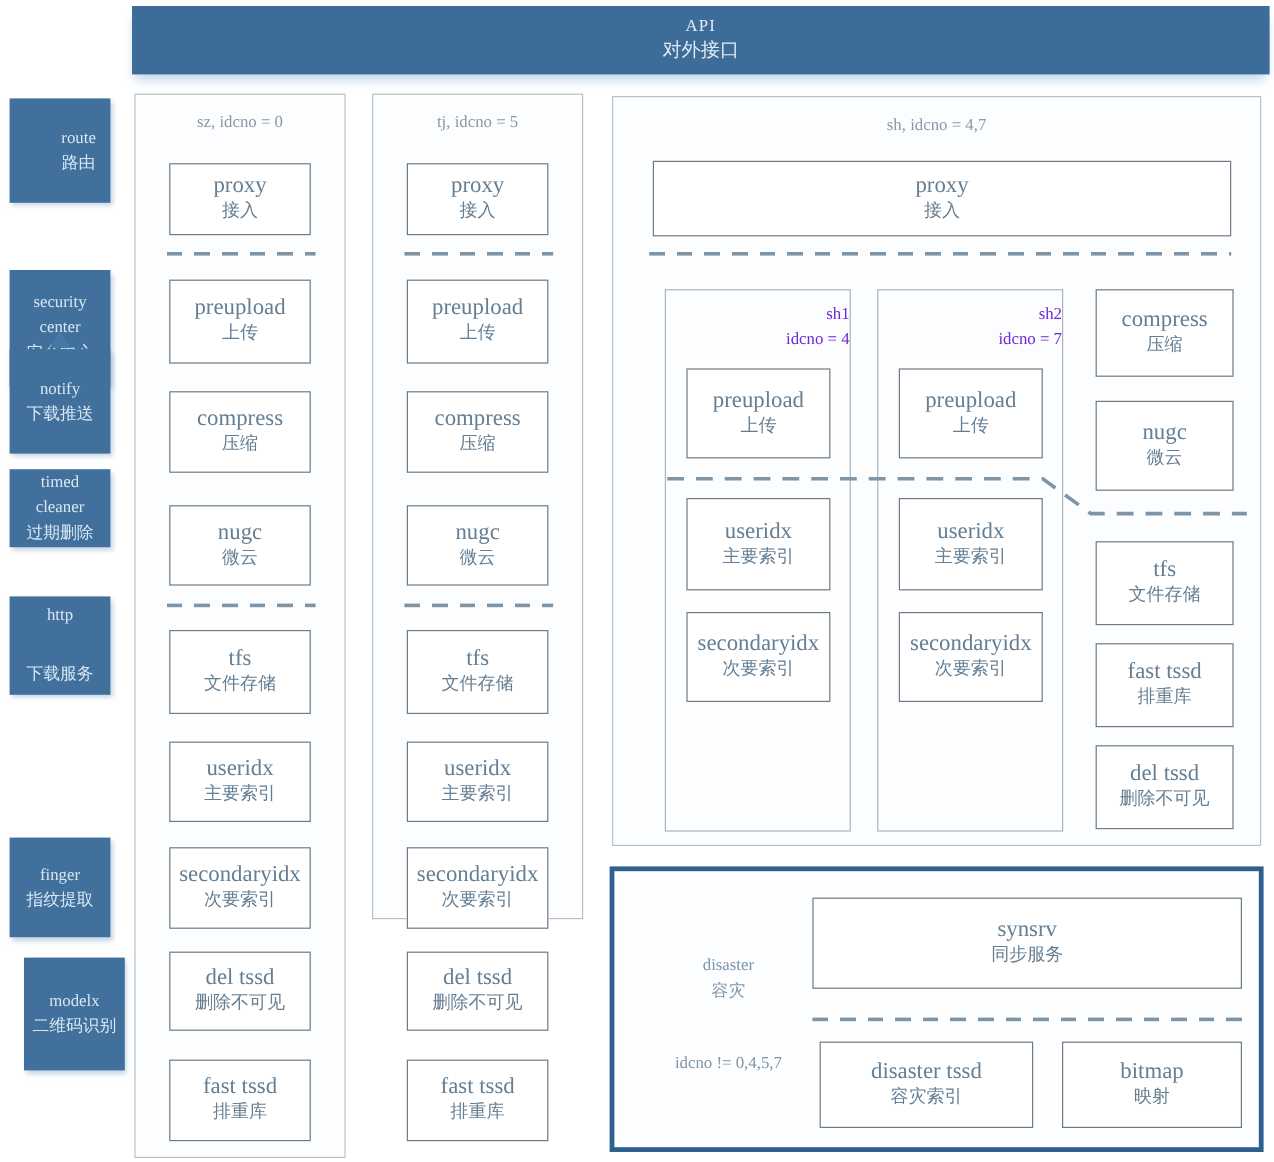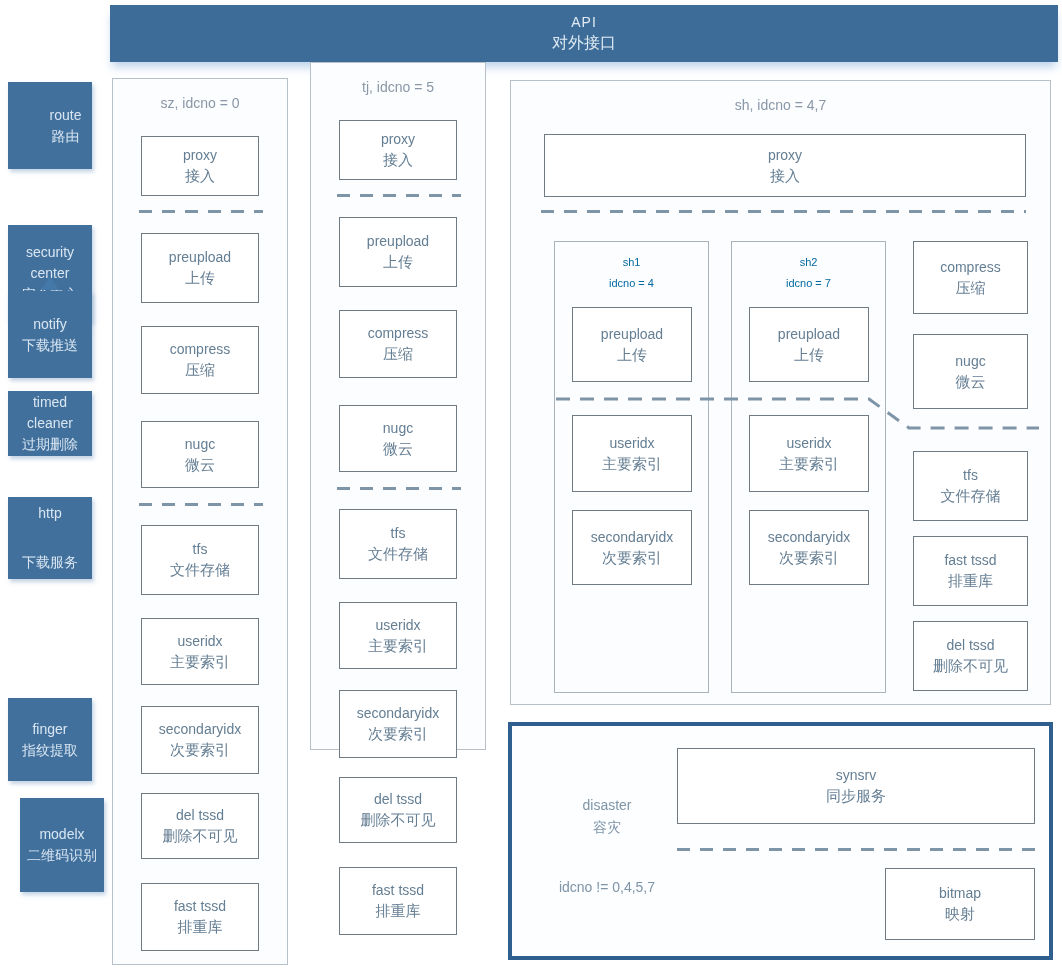--- a/index.html
+++ b/index.html
@@ -1,19 +1,19 @@
 <!DOCTYPE html>
 <html><head>
 <meta charset="utf-8">
 <style>
   html,body{margin:0;padding:0;background:#ffffff;}
   .stage{
     position:relative;width:1062px;height:968px;overflow:hidden;
     background:#ffffff;
-    font-family:Liberation Sans, sans-serif;
+    font-family:Liberation Serif, serif;
     -webkit-font-smoothing:antialiased;
   }
   
   .hdr{
     position:absolute;left:110px;top:5px;width:948px;height:57px;
     background:#3d6c98;color:#dfeaf4;
     display:flex;flex-direction:column;align-items:center;justify-content:center;
     box-shadow:0 7px 9px -2px rgba(165,195,228,.75);
   }
   .hdr .en{font-size:14px;letter-spacing:1px;line-height:19px;}
@@ -38,32 +38,32 @@
   }
   .col-title{
     position:absolute;left:0;top:14px;width:100%;text-align:center;
     color:#8997a6;font-size:14px;line-height:20px;
   }
   .node{
     position:absolute;background:#ffffff;border:1px solid #6f7a83;box-sizing:border-box;
     display:flex;flex-direction:column;align-items:center;justify-content:center;
     text-align:center;color:#647e93;
   }
-  .node .en{font-size:14px;line-height:20px;}
+  .node .en{font-size:19px;line-height:20px;}
   .node .zh{font-size:15px;line-height:22px;}
   .dash{
     position:absolute;height:3px;
     background:repeating-linear-gradient(90deg,#7e94a7 0 13px,transparent 13px 23px);
   }
   .subcol{
     position:absolute;border:1px solid #a9b3bb;background:transparent;box-sizing:border-box;
   }
   .subcol-title{
-    position:absolute;left:0;top:10px;width:100%;text-align:center;
-    color:#0369a1;font-size:11px;line-height:21px;
+    position:absolute;left:0;top:10px;width:100%;text-align:right;
+    color:#6d28d9;font-size:14px;line-height:21px;
   }
   
   .disaster{
     position:absolute;left:508px;top:722px;width:545px;height:238px;
     border:4px solid #2f5f8e;background:#fdfeff;box-sizing:border-box;
   }
   .dlabel{
     position:absolute;text-align:center;color:#7e94a7;font-size:14px;line-height:22px;
   }
   .elbow-svg{position:absolute;left:0;top:0;pointer-events:none;}
@@ -143,21 +143,21 @@
     <div class="node" style="left:28px;top:714px;width:118px;height:66px;">
       <span class="en">del tssd</span>
       <span class="zh">删除不可见</span>
     </div>
     <div class="node" style="left:28px;top:804px;width:118px;height:68px;">
       <span class="en">fast tssd</span>
       <span class="zh">排重库</span>
     </div>
   </div>
 
-  <div class="col" style="left:310px;top:62px;width:176px;height:688px;">
+  <div class="col" style="left:310px;top:78px;width:176px;height:688px;">
     <div class="col-title">tj, idcno = 5</div>
     <div class="node" style="left:28px;top:57px;width:118px;height:60px;">
       <span class="en">proxy</span>
       <span class="zh">接入</span>
     </div>
     <div class="dash" style="left:26px;top:131px;width:124px;"></div>
     <div class="node" style="left:28px;top:154px;width:118px;height:70px;">
       <span class="en">preupload</span>
       <span class="zh">上传</span>
     </div>
@@ -268,19 +268,23 @@
     <div class="dlabel" style="left:25px;top:68px;width:140px;">
       <div>disaster</div>
       <div>容灾</div>
     </div>
     <div class="dlabel" style="left:15px;top:150px;width:160px;">idcno != 0,4,5,7</div>
     <div class="node" style="left:165px;top:22px;width:358px;height:76px;">
       <span class="en">synsrv</span>
       <span class="zh">同步服务</span>
     </div>
     <div class="dash" style="left:165px;top:122px;width:358px;"></div>
+    <div class="node" style="left:171px;top:142px;width:178px;height:72px;">
+      <span class="en">disaster tssd</span>
+      <span class="zh">容灾索引</span>
+    </div>
     <div class="node" style="left:373px;top:142px;width:150px;height:72px;justify-content:center;">
       <span class="en">bitmap</span>
       <span class="zh">映射</span>
     </div>
   </div>
 
 </div>
 
 </body></html>

